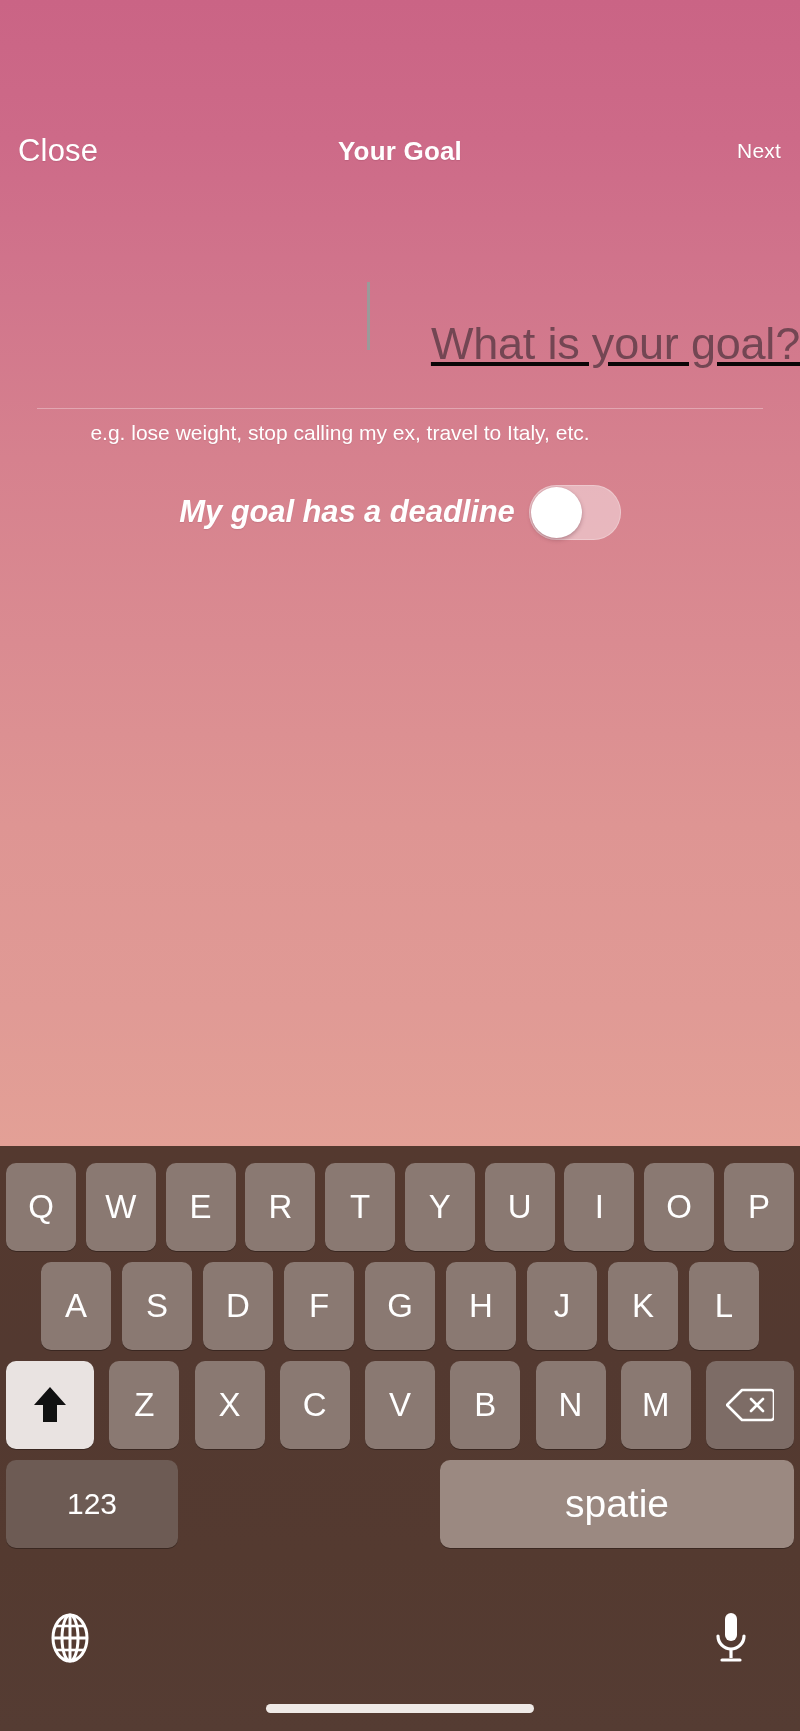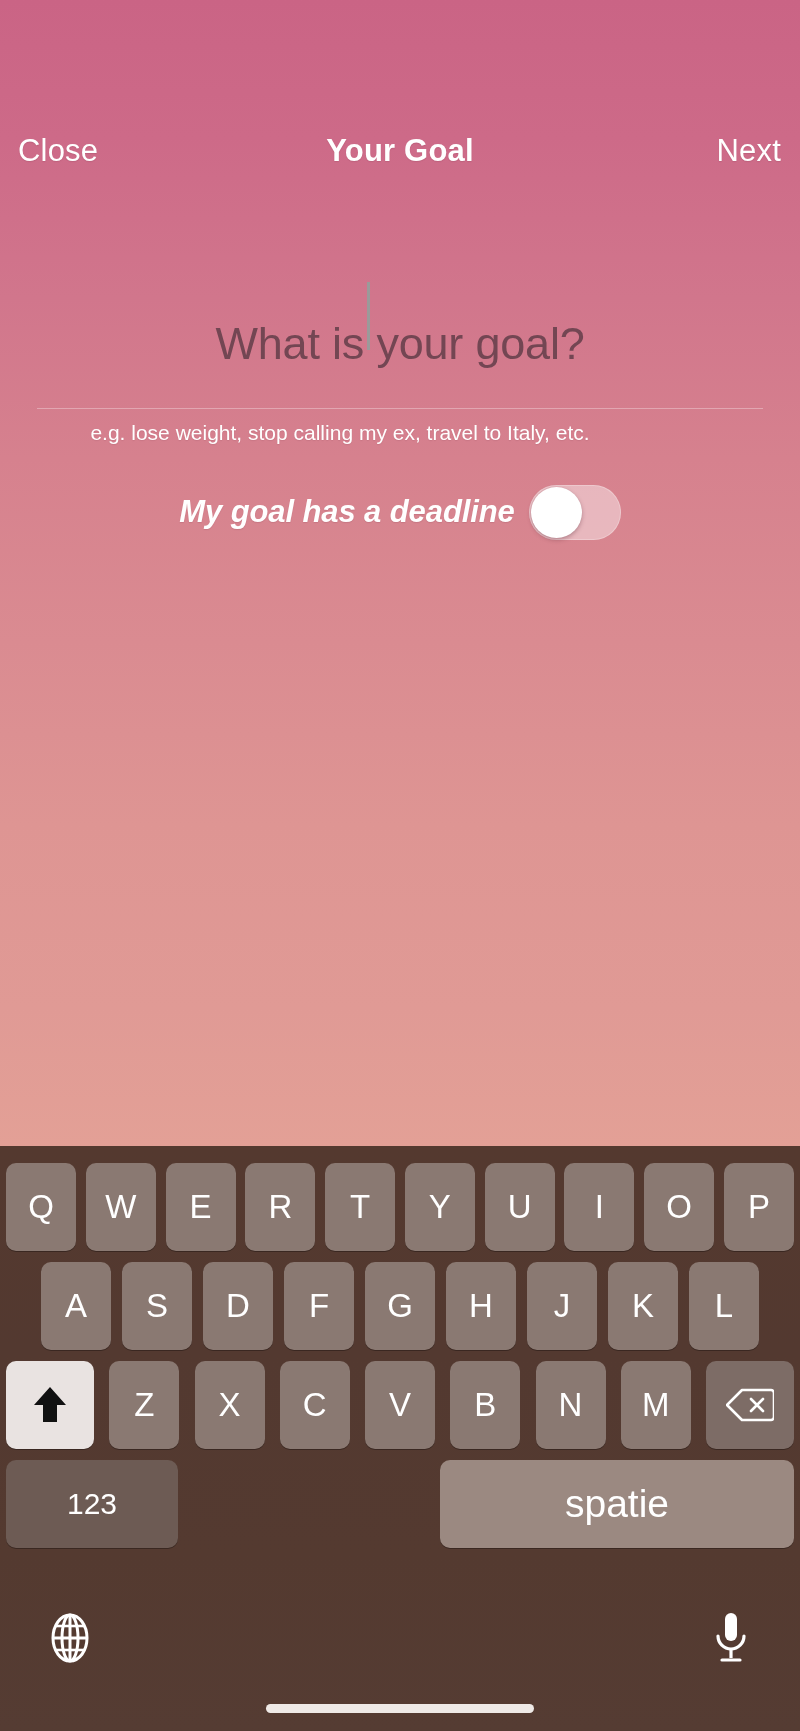--- a/index.html
+++ b/index.html
@@ -37,36 +37,36 @@
     display:flex; align-items:center;
   }
   .nav-close {
     position:absolute; left:18px;
     color:#ffffff; font-size:31px; font-weight:400;
     letter-spacing:0.2px;
     text-shadow:0 1px 1px rgba(120,50,70,0.18);
   }
   .nav-title {
     width:100%; text-align:center;
-    color:#ffffff; font-size:31px; font-weight:700;
+    color:#ffffff; font-size:26px; font-weight:700;
     letter-spacing:0.2px;
     text-shadow:0 1px 1px rgba(120,50,70,0.18);
   }
   .nav-next {
     position:absolute; right:19px;
-    color:#ffffff; font-size:31px; font-weight:400;
+    color:#ffffff; font-size:21px; font-weight:400;
     letter-spacing:0.2px;
     text-shadow:0 1px 1px rgba(120,50,70,0.18);
   }
 
   
   .goal-field {
     position:absolute; left:0; top:280px;
     width:800px; height:128px;
-    display:flex; align-items:center; justify-content:center;
+    display:flex; align-items:center; justify-content:flex-end;text-decoration:underline;
   }
   .goal-placeholder {
     position:relative;
     color:#6e4450; opacity:0.95;
     font-size:45px; font-weight:400;
     letter-spacing:-0.2px;
     white-space:nowrap;
   }
   .caret {
     position:absolute;

